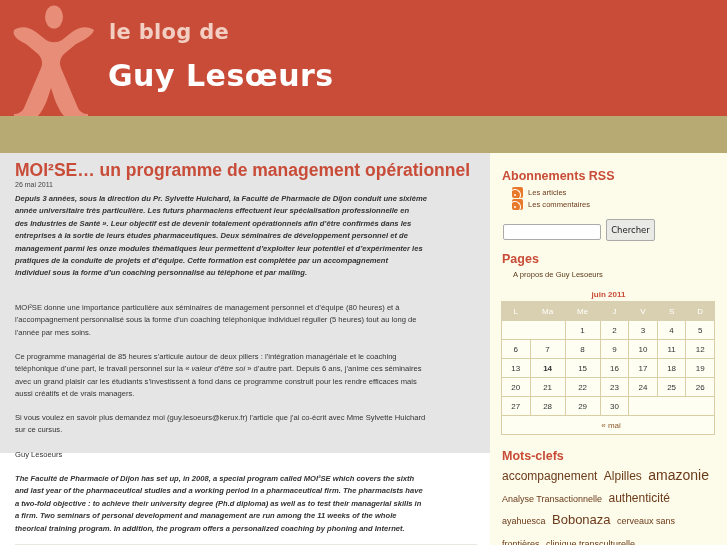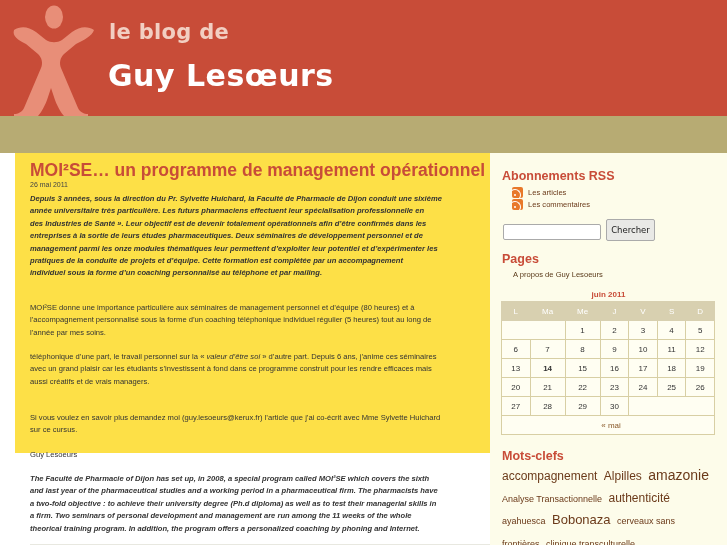--- a/index.html
+++ b/index.html
@@ -4,21 +4,21 @@
 <style>
   * { margin: 0; padding: 0; box-sizing: border-box; }
   html, body { width: 727px; height: 545px; overflow: hidden; background: #ffffff; font-family: "Liberation Sans", sans-serif; }
   .header { position: absolute; left: 0; top: 0; width: 727px; height: 144px; background: #c84c38; }
   .tagline-bar { position: absolute; left: 0; top: 116px; width: 727px; height: 37px; background: #b7ab73; }
   .logo { position: absolute; left: 6px; top: 0; width: 90px; height: 116px; }
   .blog-de { position: absolute; left: 109px; top: 20px; font-family: "DejaVu Sans", sans-serif; font-weight: bold; font-size: 21px; color: #f2cfc2; letter-spacing: 0.3px; }
   .site-title { position: absolute; left: 108px; top: 58px; font-family: "DejaVu Sans", sans-serif; font-weight: bold; font-size: 30px; color: #ffffff; letter-spacing: 0.5px; }
   .tagline { position: absolute; left: 109px; top: 124px; font-family: "DejaVu Sans", sans-serif; font-weight: bold; font-size: 17px; color: #ffffff; }
 
-  .content { position: absolute; left: 15px; top: 153px; width: 490px; height: 300px; background: #fde047; }
+  .content { position: absolute; left: 0; top: 153px; width: 490px; height: 300px; background: #e5e5e5; }
   .post-title { position: absolute; left: 15px; top: 7px; font-size: 17.5px; font-weight: bold; color: #c84c38; white-space: nowrap; }
   .post-date { position: absolute; left: 15px; top: 28px; font-size: 7px; color: #444; }
   .p { position: absolute; left: 15px; width: 462px; font-size: 7.6px; line-height: 12.4px; color: #333; }
   .p.bi { font-weight: bold; font-style: italic; color: #333; }
   .p em { font-style: italic; }
   .hr { position: absolute; left: 15px; top: 391px; width: 462px; height: 1px; background: #e8e8e0; }
 
   .sidebar { position: absolute; left: 490px; top: 153px; width: 237px; height: 392px; background: #fdfcea; }
   .sb-h { position: absolute; left: 12px; font-size: 12.5px; font-weight: bold; color: #c84c38; }
   .rss-item { position: absolute; left: 22px; height: 12px; display: flex; align-items: center; font-size: 7.6px; color: #6b3a1a; }
@@ -66,20 +66,21 @@
     <div>individuel sous la forme d’un coaching personnalisé au téléphone et par mailing.</div>
   </div>
 
   <div class="p" style="top:149px;">
     <div>MOI²SE donne une importance particulière aux séminaires de management personnel et d’équipe (80 heures) et à</div>
     <div>l’accompagnement personnalisé sous la forme d’un coaching téléphonique individuel régulier (5 heures) tout au long de</div>
     <div>l’année par mes soins.</div>
   </div>
 
   <div class="p" style="top:198px;">
+    <div>Ce programme managérial de 85 heures s’articule  autour de deux piliers : l’intégration managériale et le coaching</div>
     <div><span>téléphonique d’une part, le travail  personnel sur la « </span><em>valeur d’être soi</em><span> » d’autre part. Depuis 6 ans, j’anime ces séminaires</span></div>
     <div>avec un grand plaisir car les étudiants s’investissent à fond dans ce programme construit pour les rendre efficaces mais</div>
     <div>aussi créatifs et de vrais managers.</div>
   </div>
 
   <div class="p" style="top:259px;">
     <div>Si vous voulez en savoir plus demandez moi (guy.lesoeurs@kerux.fr) l’article que j’ai co-écrit avec Mme Sylvette Huichard</div>
     <div>sur ce cursus.</div>
   </div>
 

